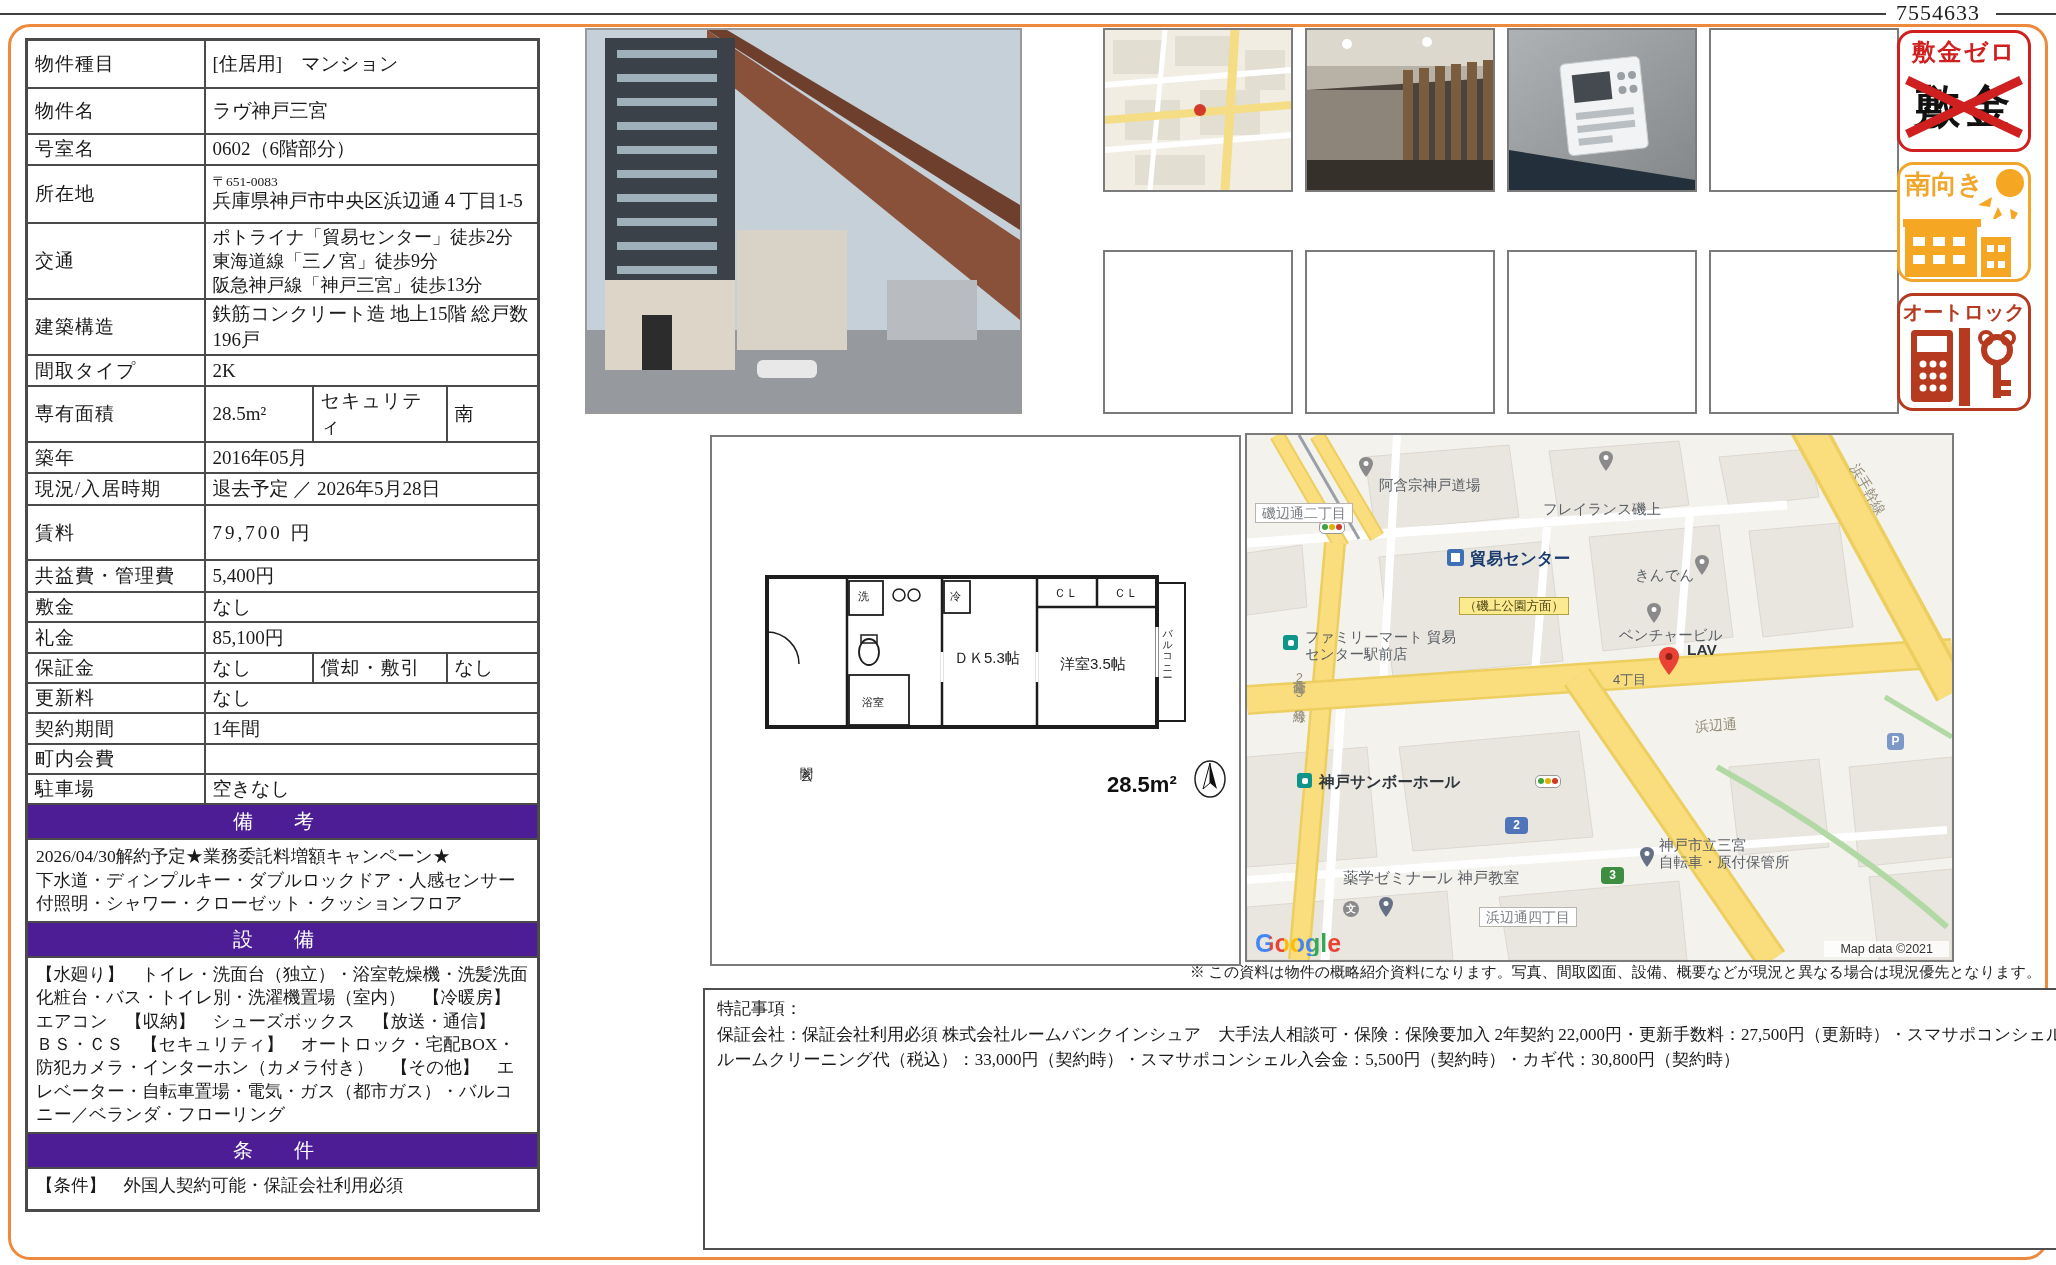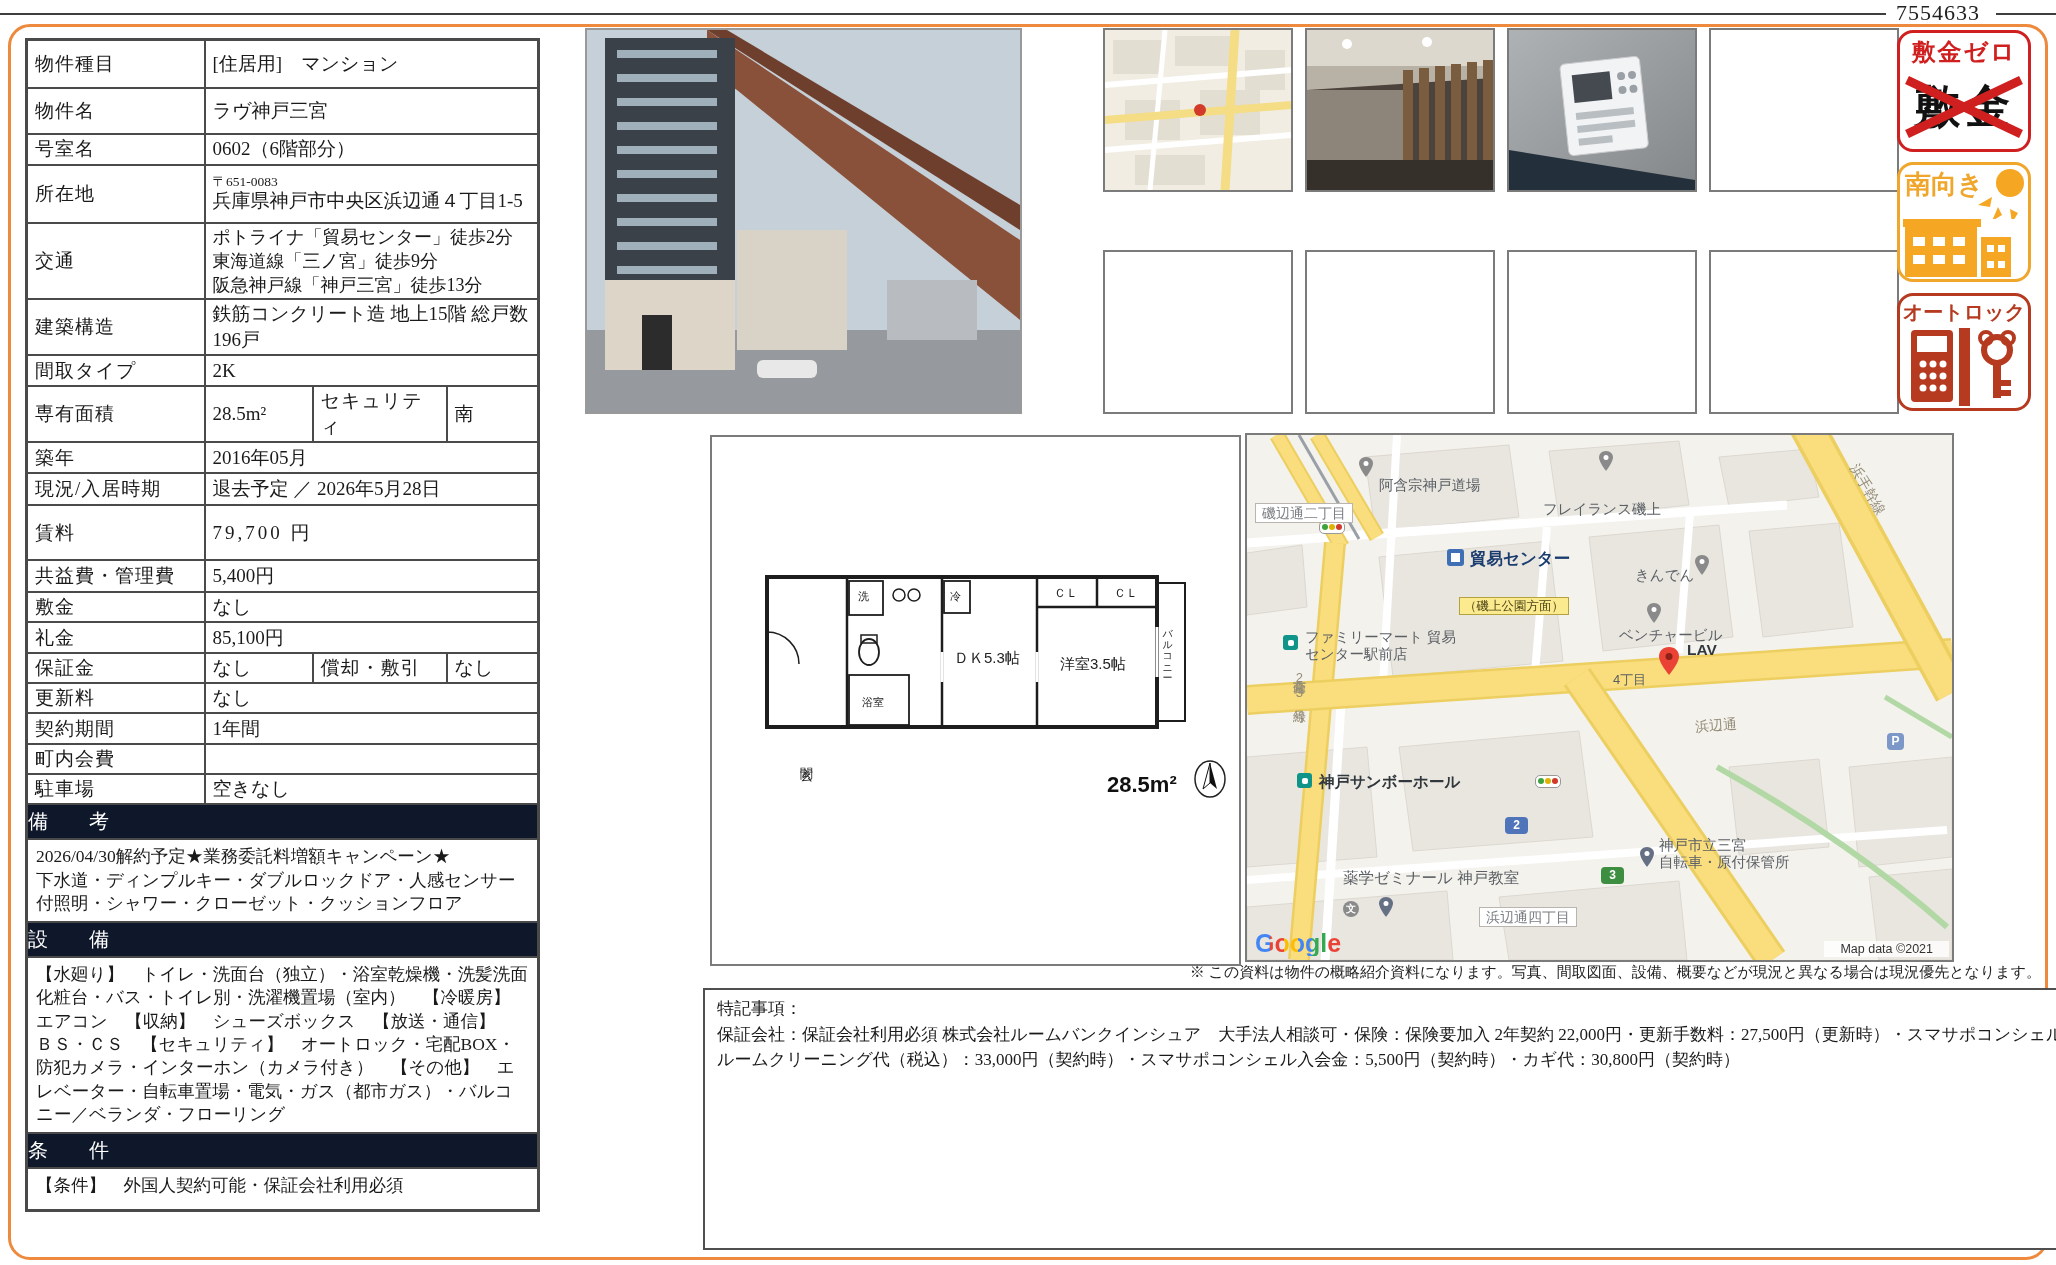--- a/index.html
+++ b/index.html
@@ -13,21 +13,21 @@
   .pageborder{border:3px solid #ed8a3d;border-radius:22px;}
   
   table.ptable{border-collapse:collapse;table-layout:fixed;width:512px;border:3px solid #4a4a4a;}
   table.ptable td{border:2px solid #4a4a4a;padding:1px 7px;font-size:19px;vertical-align:middle;overflow:hidden;}
   td.lbl{letter-spacing:1px;}
   .r-lg td{font-size:22px;}
   .v-rent{font-size:40px;letter-spacing:3px;}
   .postal{font-size:13.5px;line-height:1.1;}
   .addr{font-size:19px;line-height:1.2;}
   .tline{font-size:18px;line-height:1.35;}
-  tr.band td{background:#0f172a;color:#fff;text-align:left;font-size:20px;letter-spacing:18px;padding:3px 0;}
+  tr.band td{background:#4c1d95;color:#fff;text-align:center;font-size:20px;letter-spacing:18px;padding:3px 0;}
   tr.seccontent td{font-size:17.5px;line-height:1.34;padding:5px 8px;}
   .pre{white-space:pre-line;}
   
   .pbox{position:absolute;border:2px solid #7b7b7b;background:#fff;overflow:hidden;}
   .pbox svg{display:block;}
   
   .badge{position:absolute;width:128px;background:#fff;border-radius:16px;overflow:hidden;}
   .badge1{border:3px solid #cf1f1f;}
   .badge1 .btitle{color:#cf1f1f;font-weight:bold;font-size:24px;text-align:center;letter-spacing:2px;margin-top:3px;
       font-family:"Liberation Sans","DejaVu Sans",sans-serif;}

